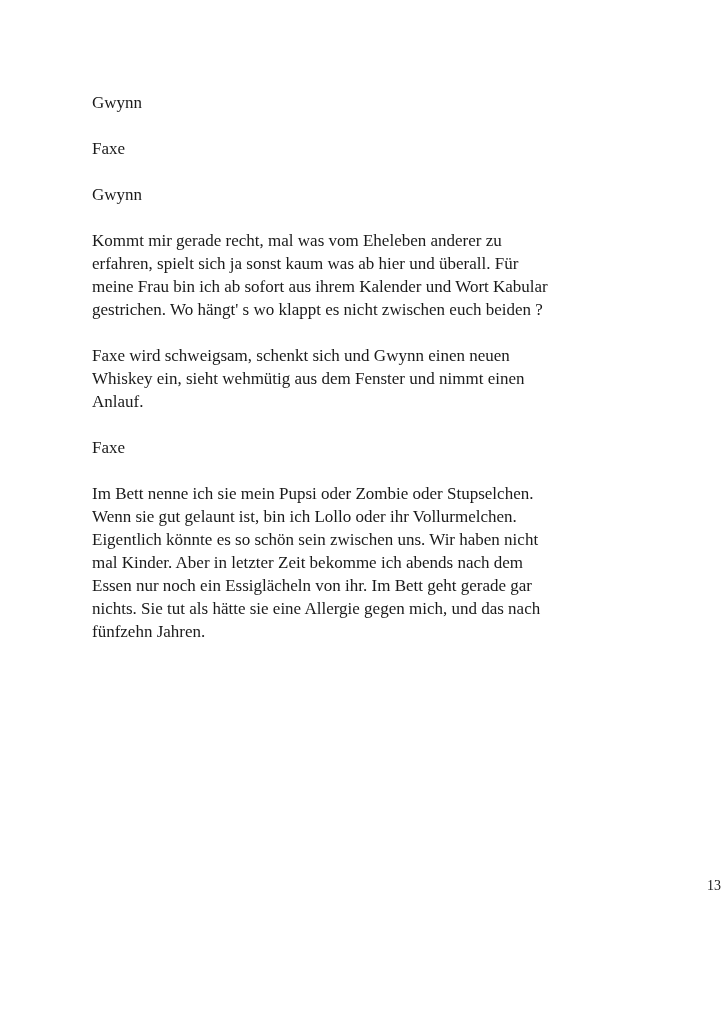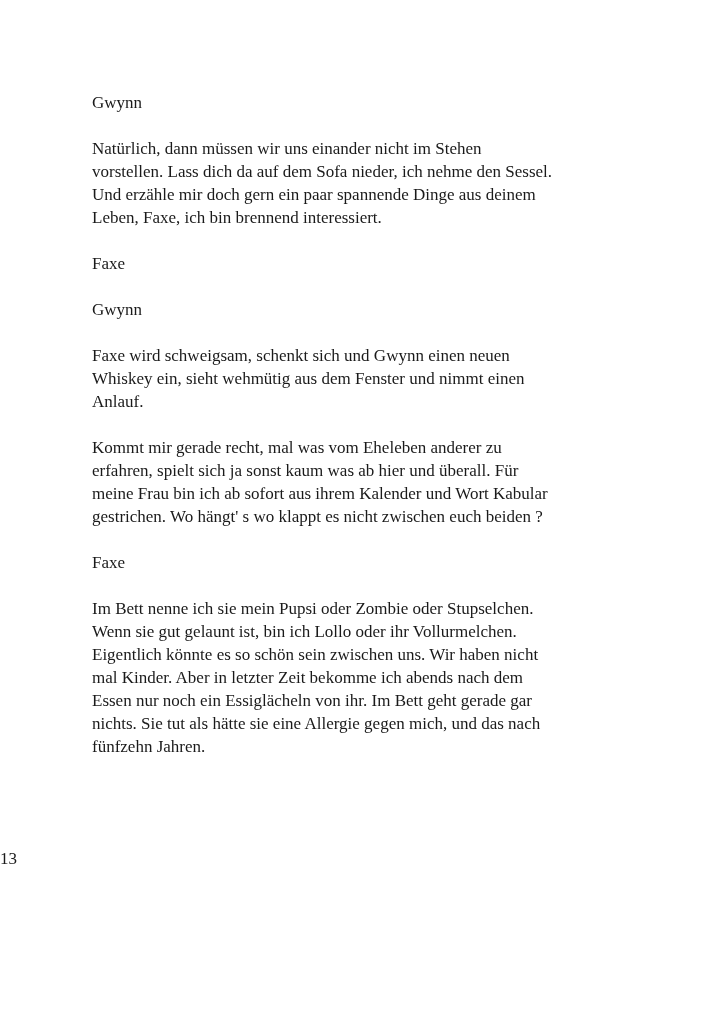--- a/index.html
+++ b/index.html
@@ -23,47 +23,43 @@
     width: 560px;
     font-size: 17px;
     line-height: 23px;
   }
   .block {
     margin: 0 0 23px 0;
     white-space: pre-line;
   }
   .page-number {
     position: absolute;
-    top: 847px;
+    top: 874px;
     left: 0;
     width: 721px;
-    text-align: left;
-    font-size: 17px;
+    text-align: right;
+    font-size: 14px;
     line-height: 23px;
   }
 </style>
 </head>
 <body>
 
 <div class="page">
   <div class="text-column">
     <div class="block">Gwynn</div>
-    <div class="block">Natürlich, dann müssen wir uns einander nicht im Stehen
-vorstellen. Lass dich da auf dem Sofa nieder, ich nehme den Sessel.
-Und erzähle mir doch gern ein paar spannende Dinge aus deinem
-Leben, Faxe, ich bin brennend interessiert.</div>
     <div class="block">Faxe</div>
     <div class="block">Gwynn</div>
-    <div class="block">Faxe wird schweigsam, schenkt sich und Gwynn einen neuen
-Whiskey ein, sieht wehmütig aus dem Fenster und nimmt einen
-Anlauf.</div>
     <div class="block">Kommt mir gerade recht, mal was vom Eheleben anderer zu
 erfahren, spielt sich ja sonst kaum was ab hier und überall. Für
 meine Frau bin ich ab sofort aus ihrem Kalender und Wort Kabular
 gestrichen. Wo hängt' s wo klappt es nicht zwischen euch beiden ?</div>
+    <div class="block">Faxe wird schweigsam, schenkt sich und Gwynn einen neuen
+Whiskey ein, sieht wehmütig aus dem Fenster und nimmt einen
+Anlauf.</div>
     <div class="block">Faxe</div>
     <div class="block">Im Bett nenne ich sie mein Pupsi oder Zombie oder Stupselchen.
 Wenn sie gut gelaunt ist, bin ich Lollo oder ihr Vollurmelchen.
 Eigentlich könnte es so schön sein zwischen uns. Wir haben nicht
 mal Kinder. Aber in letzter Zeit bekomme ich abends nach dem
 Essen nur noch ein Essiglächeln von ihr. Im Bett geht gerade gar
 nichts. Sie tut als hätte sie eine Allergie gegen mich, und das nach
 fünfzehn Jahren.</div>
   </div>
   <div class="page-number">13</div>

